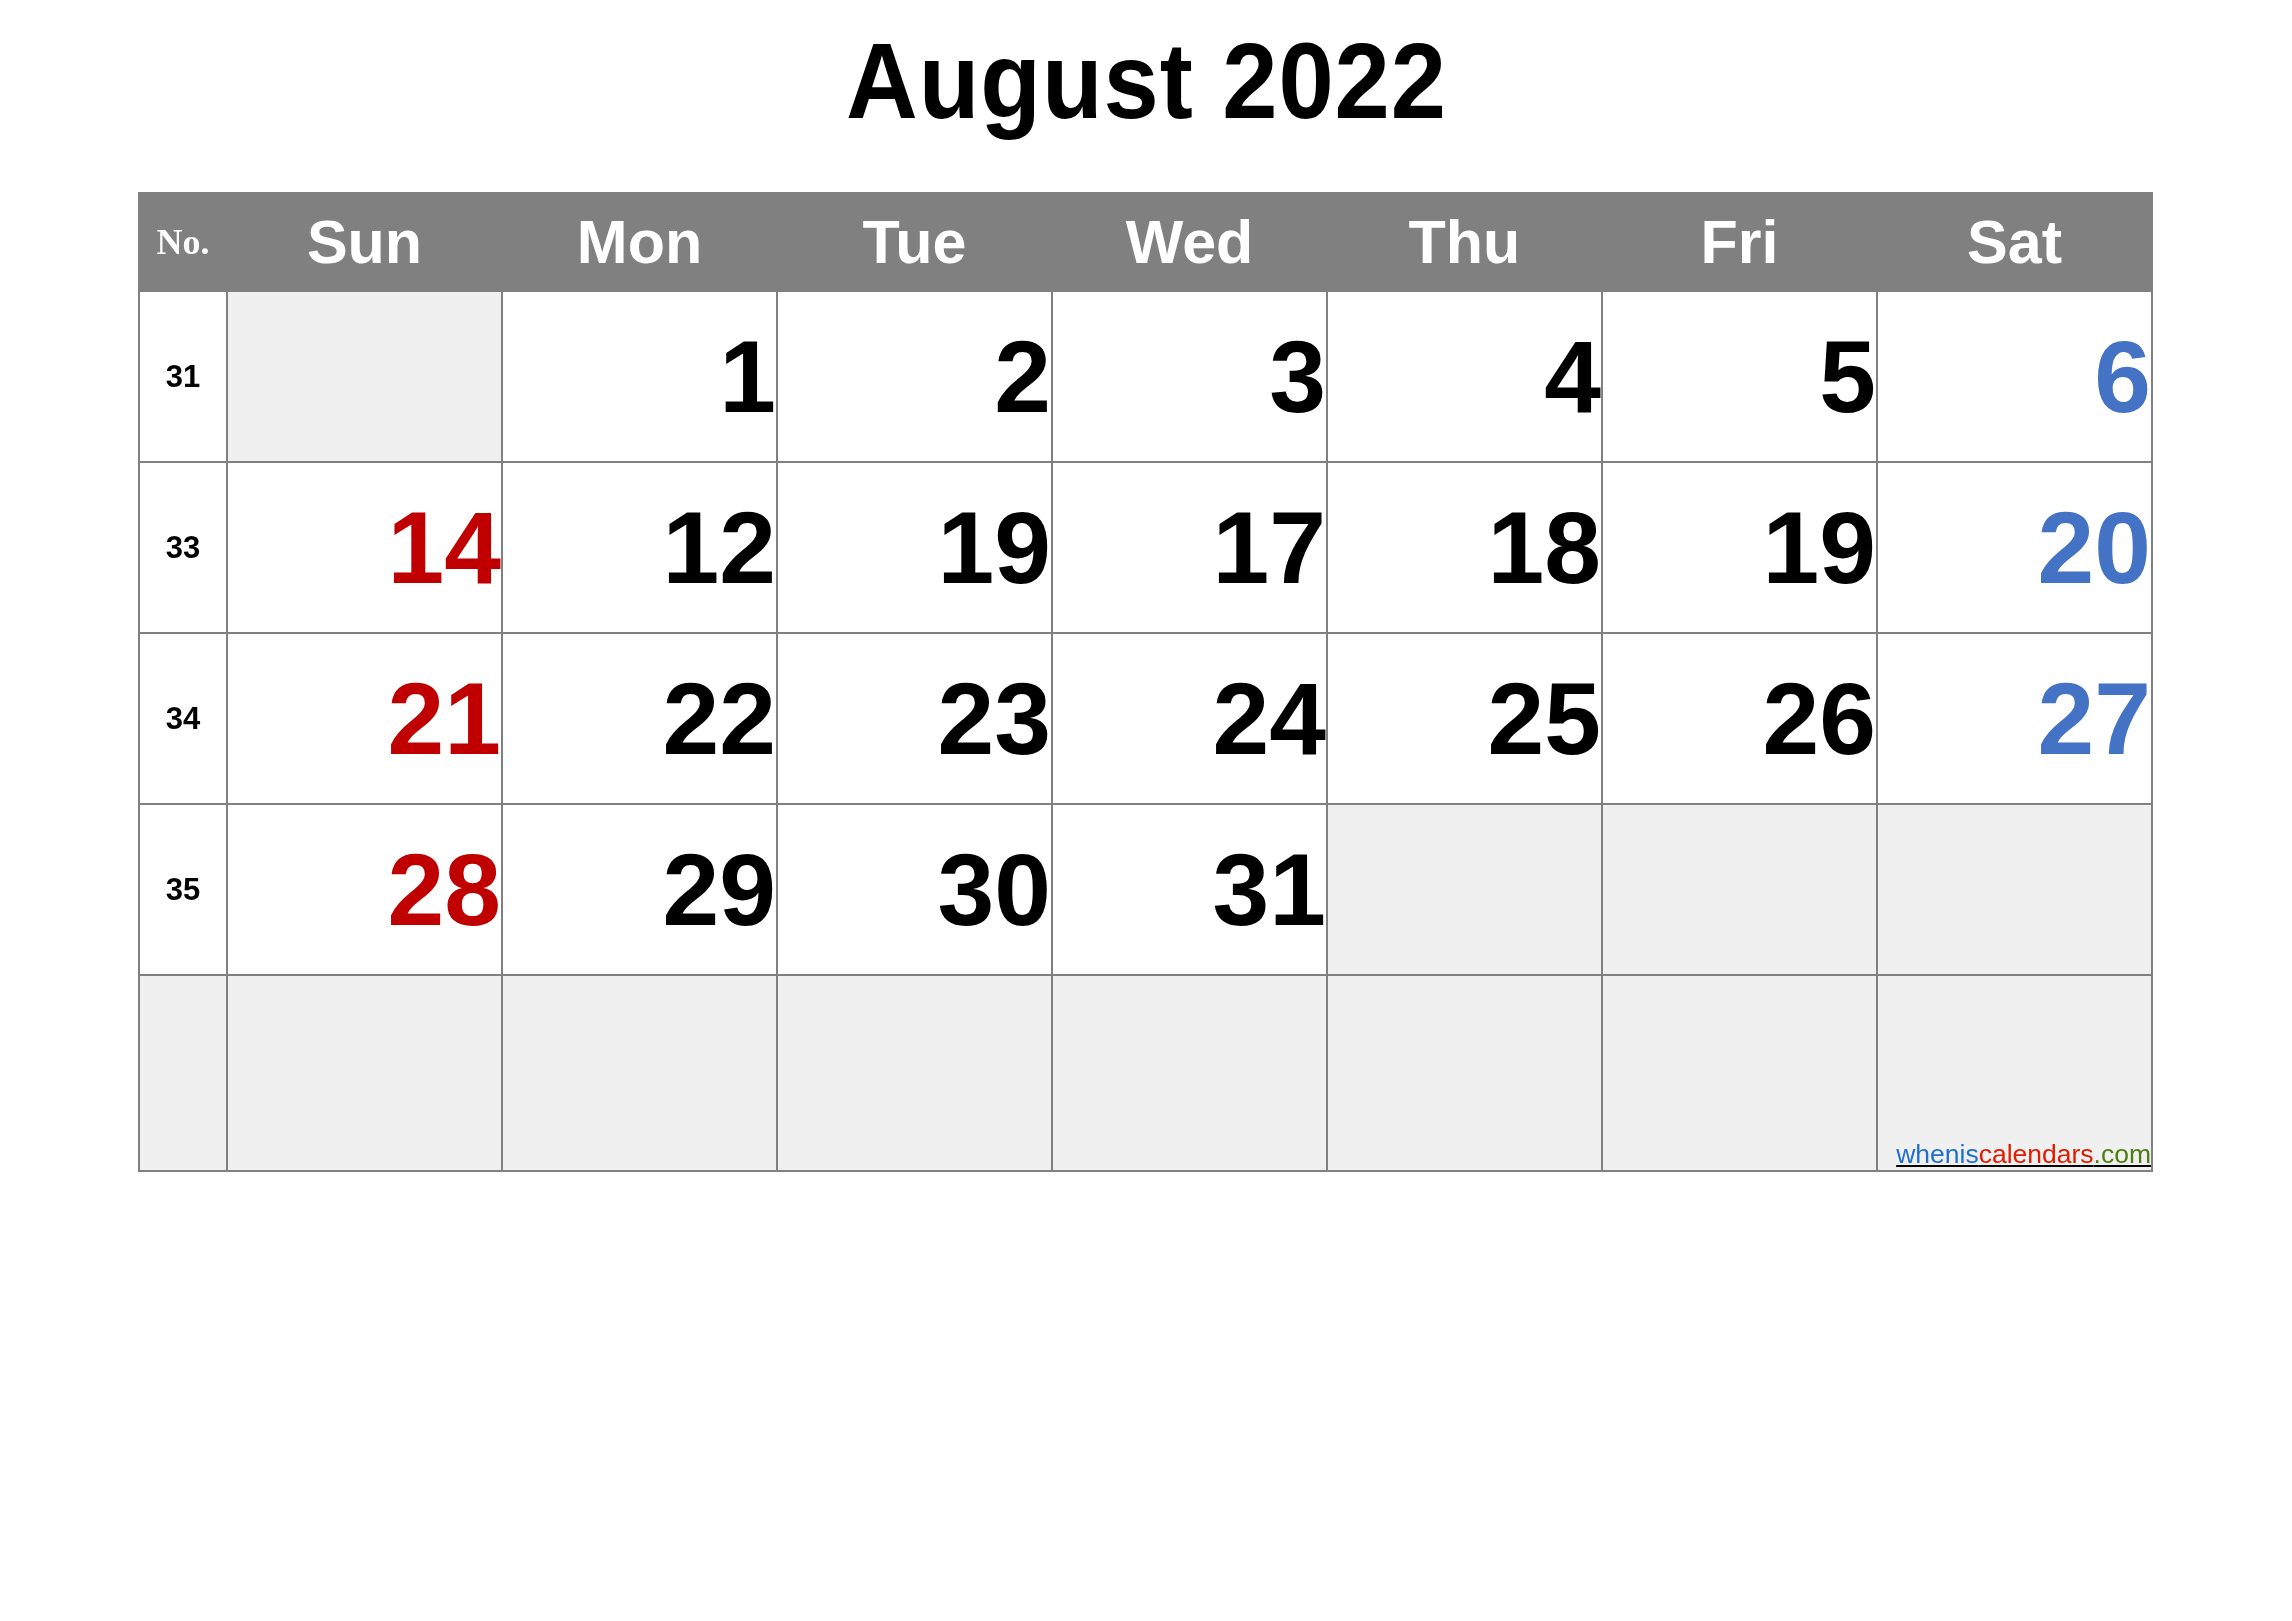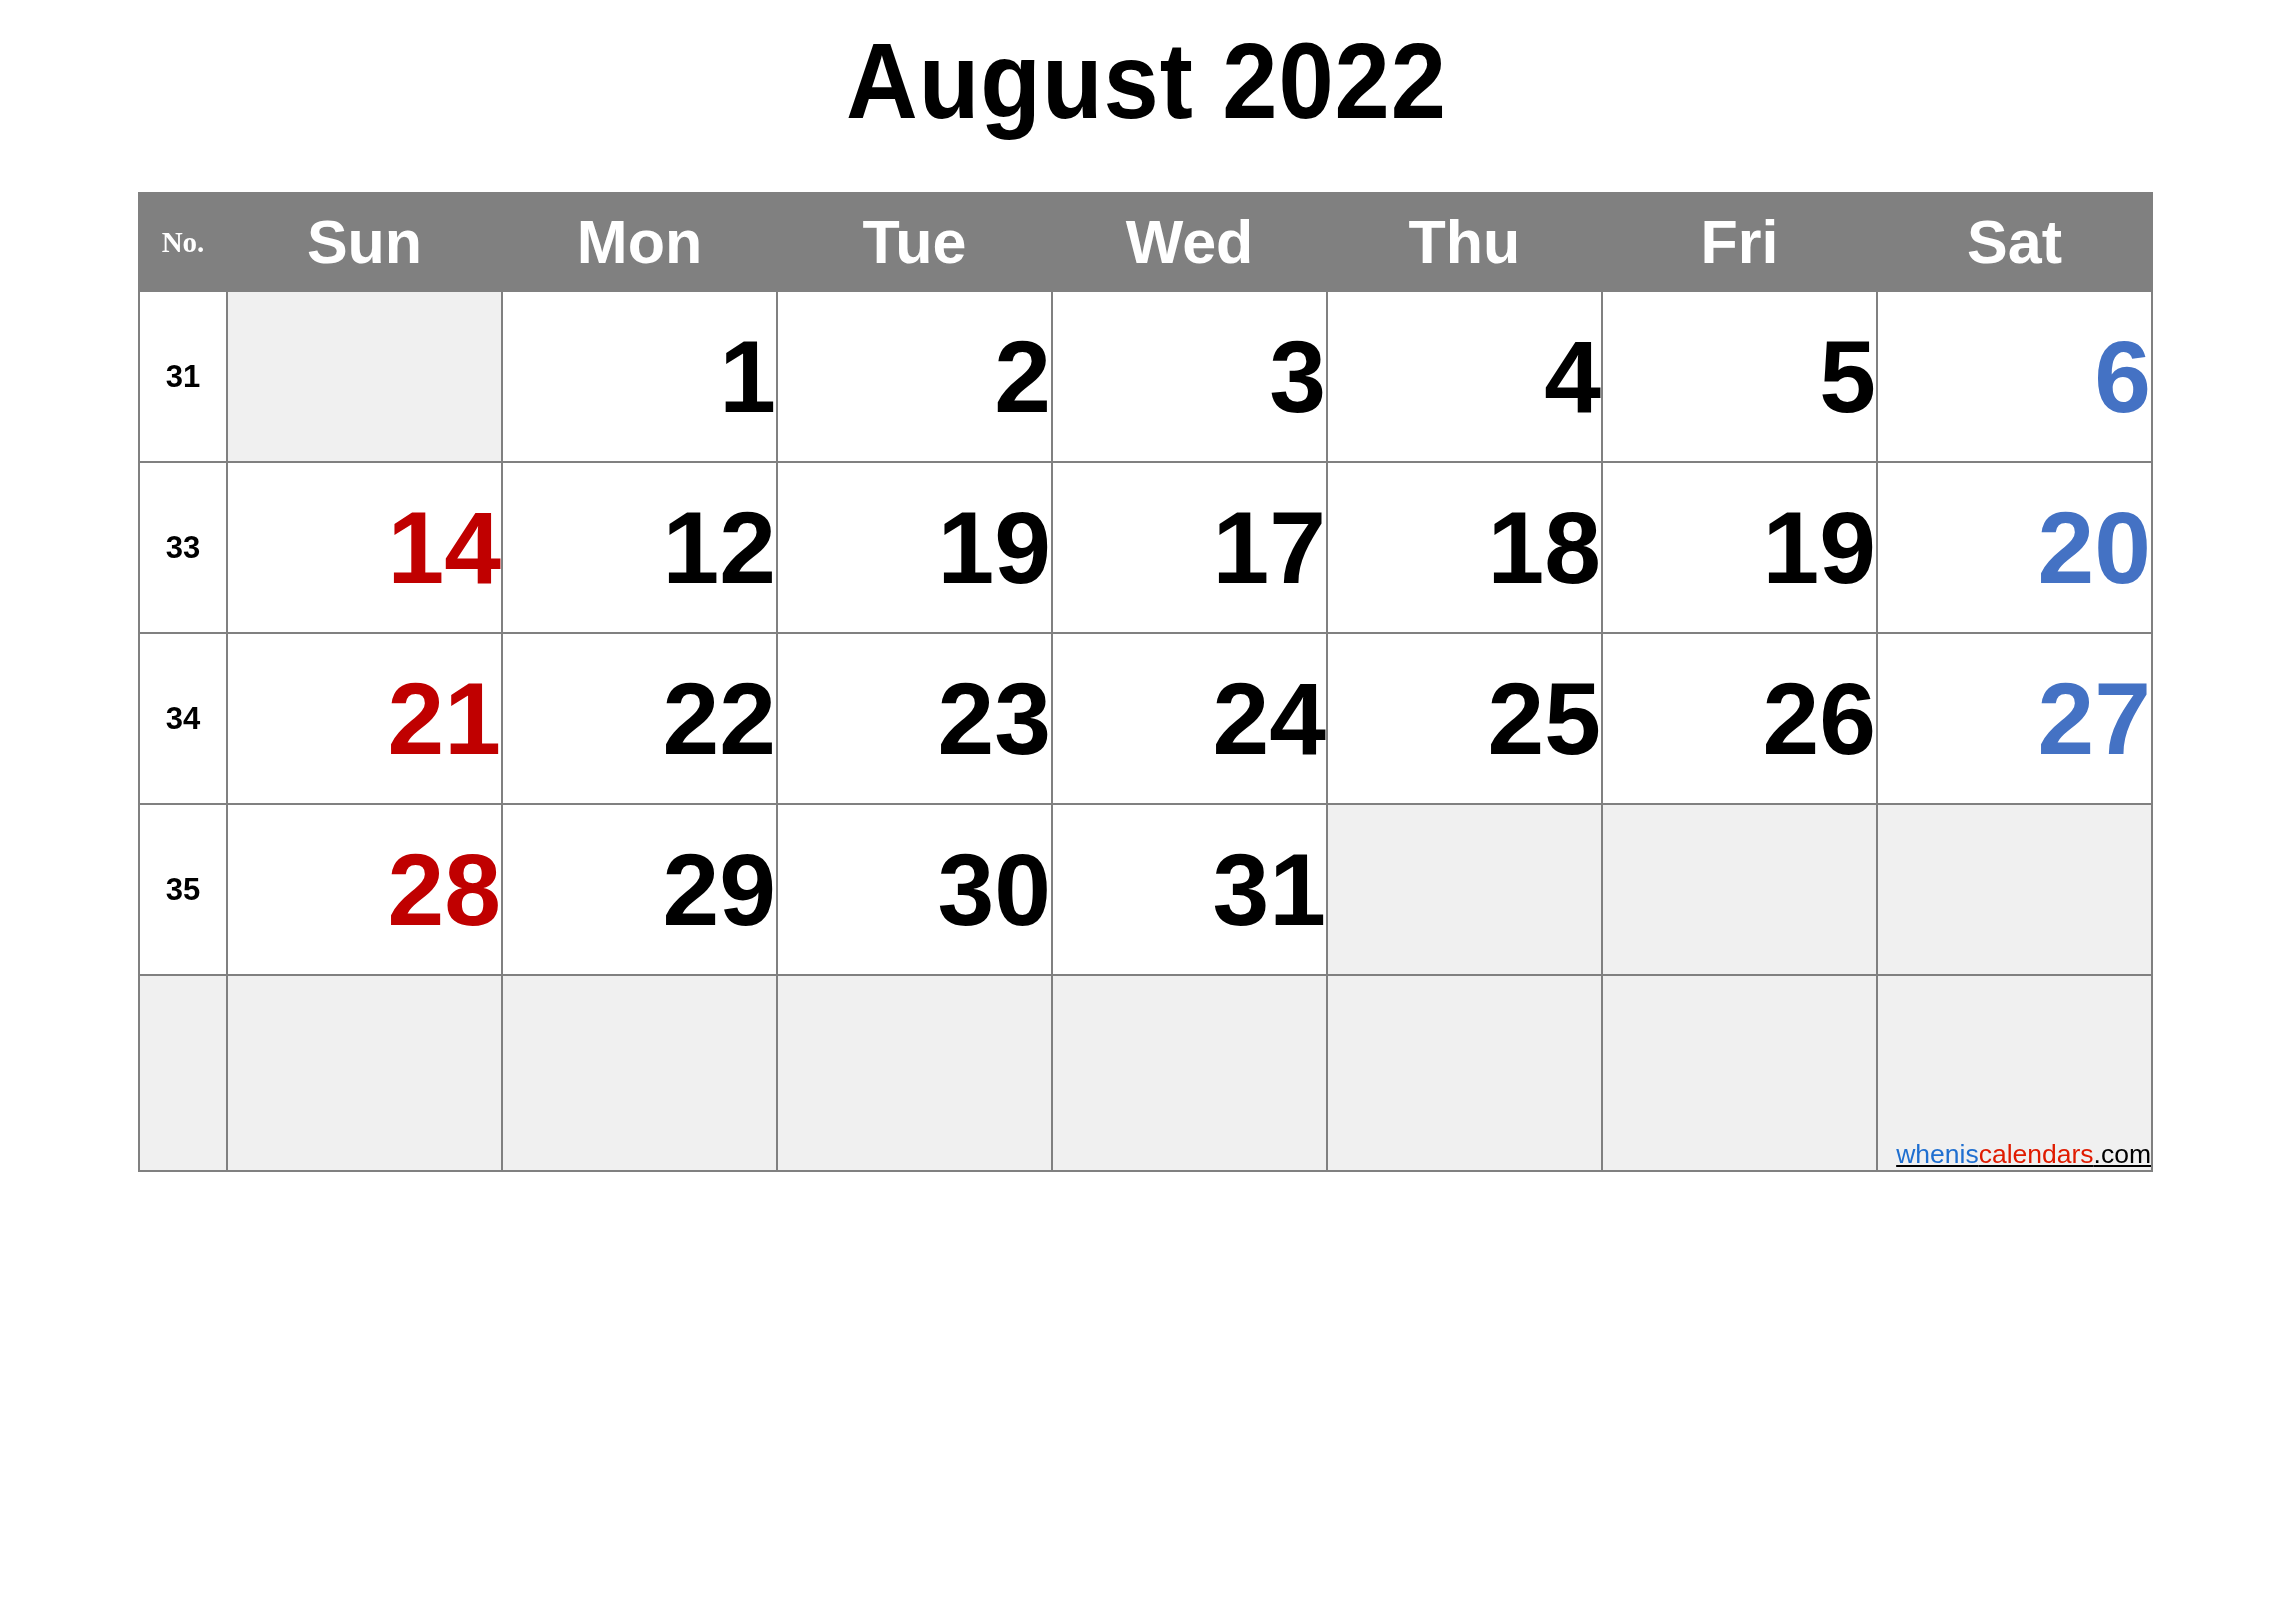--- a/index.html
+++ b/index.html
@@ -69,21 +69,21 @@
     background: #808080;
     color: #ffffff;
     height: 96px;
     text-align: center;
     vertical-align: middle;
     border-color: #808080;
   }
   th.hdr-no {
     font-family: "Liberation Serif", serif;
     font-weight: bold;
-    font-size: 29px;
+    font-size: 36px;
   }
   th.hdr-day {
     font-family: "Liberation Sans Narrow", "Liberation Sans", sans-serif;
     font-weight: bold;
     font-size: 61px;
     letter-spacing: 0px;
   }
 
   
   tbody tr.week-row { height: 171px; }
@@ -124,21 +124,21 @@
   
   .watermark {
     font-family: "Liberation Sans Narrow", "Liberation Sans", sans-serif;
     font-size: 26.5px;
     font-weight: normal;
     white-space: nowrap;
     text-decoration: underline;
   }
   .wm-a { color: #1f6fd0; }
   .wm-b { color: #e01b00; }
-  .wm-c { color: #000000; }
+  .wm-c { color: #4d7c0f; }
 </style>
 </head>
 <body>
 
 <div class="page">
 
   <div class="title">August 2022</div>
 
   <div class="calendar-wrap">
     <table class="calendar">

